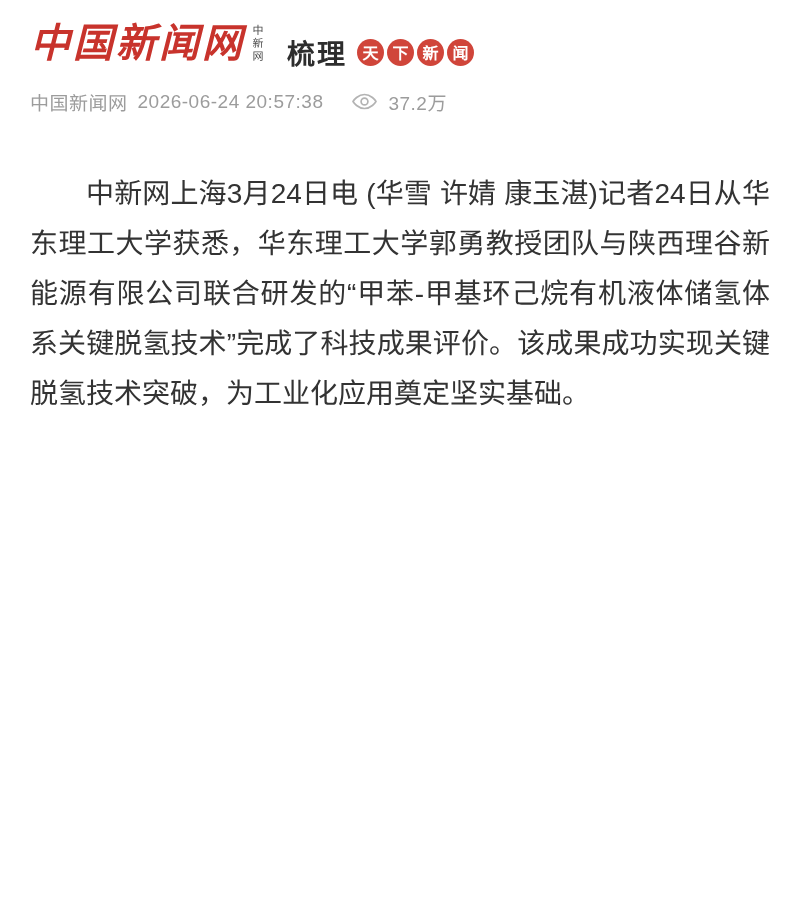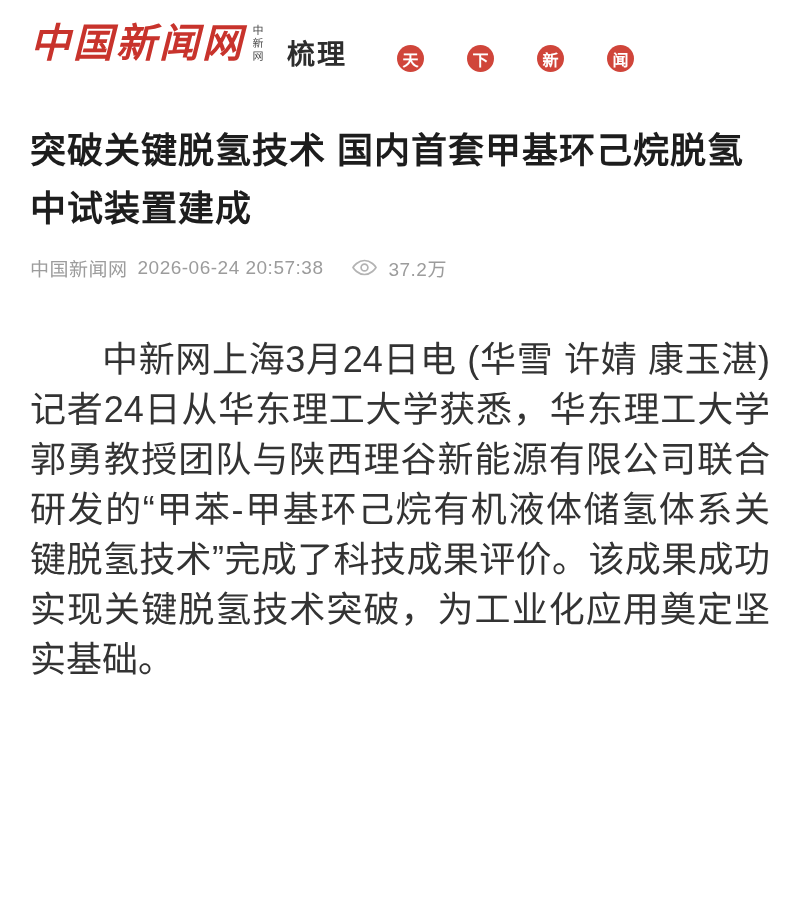--- a/index.html
+++ b/index.html
@@ -46,24 +46,23 @@
   .logo-url {
     font-size: 13px;
     font-weight: bold;
     color: #3d3d3d;
     letter-spacing: 2.6px;
     margin-top: 4px;
     white-space: nowrap;
   }
   .tagline {
     display: flex;
-    align-items: flex-end;
+    align-items: center;
     margin-left: 24px;
     margin-top: 12px;
-    gap: 40px;
   }
   .tagline-calli {
     font-family: "DejaVu Serif", "Liberation Serif", serif;
     font-weight: bold;
     font-size: 28px;
     color: #2d2d2d;
     margin-right: 7px;
     letter-spacing: 2px;
     white-space: nowrap;
   }
@@ -105,21 +104,21 @@
   .views-eye {
     margin-left: 28px;
     margin-right: 10px;
     display: inline-flex;
     align-items: center;
   }
   .byline-views { }
 
   .article-body {
     margin-top: 54px;
-    font-size: 36px;
+    font-size: 28px;
     line-height: 50px;
     color: #333333;
   }
   .article-body p {
     margin: 0 0 10px 0;
     text-indent: 2em;
     text-align: justify;
   }
 </style>
 </head>
@@ -139,21 +138,20 @@
         <span class="tagline-calli">梳理</span>
         <span class="stamp">天</span>
         <span class="stamp">下</span>
         <span class="stamp">新</span>
         <span class="stamp">闻</span>
       </div>
     </div>
   </header>
 
   <main>
-    <h1 class="article-title">突破关键脱氢技术 国内首套甲基环己烷脱氢中试装置建成</h1>
 
     <div class="byline">
       <span class="byline-source">中国新闻网</span>
       <span class="byline-time">2026-06-24 20:57:38</span>
       <span class="views-eye">
         <svg width="27" height="19" viewBox="0 0 27 19" aria-hidden="true">
           <path d="M13.5 2.5 C7 2.5 2.8 8.2 2 9.5 C2.8 10.8 7 16.5 13.5 16.5 C20 16.5 24.2 10.8 25 9.5 C24.2 8.2 20 2.5 13.5 2.5 Z" fill="none" stroke="#b3b3b3" stroke-width="1.7" stroke-linejoin="round"></path>
           <circle cx="13.5" cy="9.5" r="3.4" fill="none" stroke="#b3b3b3" stroke-width="1.7"></circle>
         </svg>
       </span>

